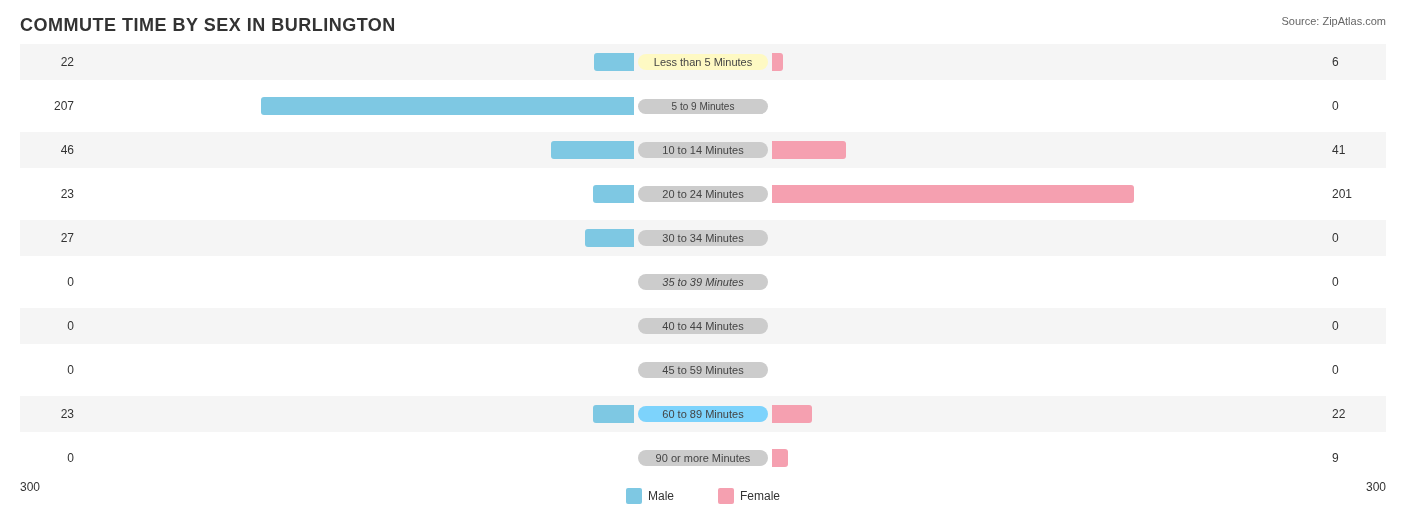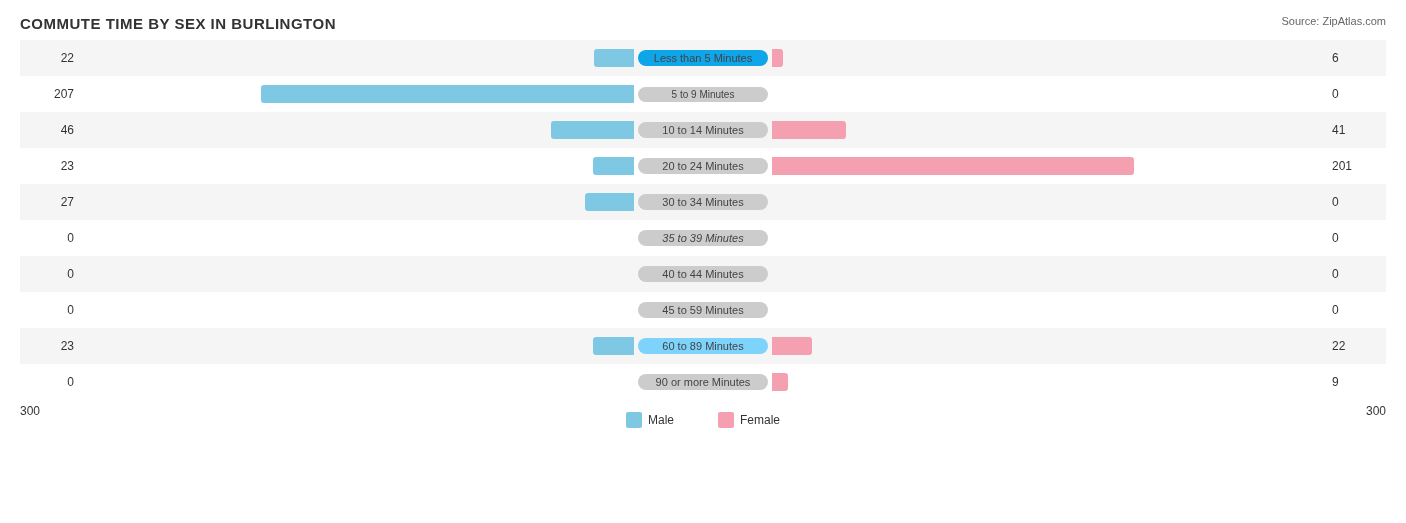--- a/index.html
+++ b/index.html
@@ -10,39 +10,39 @@
       height: 523px;
       overflow: hidden;
     }
     .chart-container {
       width: 1406px;
       height: 523px;
       padding: 15px 20px 40px 20px;
       position: relative;
     }
     .chart-title {
-      font-size: 15px;
+      font-size: 18px;
       font-weight: bold;
       text-transform: uppercase;
       color: #333;
       margin-bottom: 8px;
       letter-spacing: 0.5px;
     }
     .source-text {
       position: absolute;
       top: 15px;
       right: 20px;
       font-size: 11px;
       color: #666;
     }
     .rows-area {
       width: 100%;
       display: flex;
       flex-direction: column;
-      gap: 0px;
+      gap: 8px;
     }
     .row {
       display: flex;
       align-items: center;
       height: 36px;
       position: relative;
     }
     .row:nth-child(odd) {
       background: #f5f5f5;
     }
@@ -112,21 +112,21 @@
   <div class="rows-area" id="rows-area">
       <div class="row">
     <div class="left-value">22</div>
     <div class="bar-section" style="position:relative; flex:1; height:100%;">
       <div style="position:absolute; top:50%; transform:translateY(-50%); left:0; right:0; display:flex; align-items:center; height:22px;">
 
         <div style="flex:1; display:flex; justify-content:flex-end; align-items:center; padding-right:4px;">
           <div style="width:40px; height:18px; background:#7ec8e3; border-radius:3px 0 0 3px;"></div>
         </div>
 
-        <div style="background:#0ea5e9; border-radius:10px; padding:2px 8px; font-size:11px; color:#444; white-space:nowrap; min-width:130px; text-align:center; z-index:10;">Less than 5 Minutes</div>
+        <div style="background:#fef9c3; border-radius:10px; padding:2px 8px; font-size:11px; color:#444; white-space:nowrap; min-width:130px; text-align:center; z-index:10;">Less than 5 Minutes</div>
 
         <div style="flex:1; display:flex; justify-content:flex-start; align-items:center; padding-left:4px;">
           <div style="width:11px; height:18px; background:#f5a0b0; border-radius:0 3px 3px 0;"></div>
         </div>
       </div>
     </div>
     <div class="right-value">6</div>
   </div>
       <div class="row">
     <div class="left-value">207</div>

